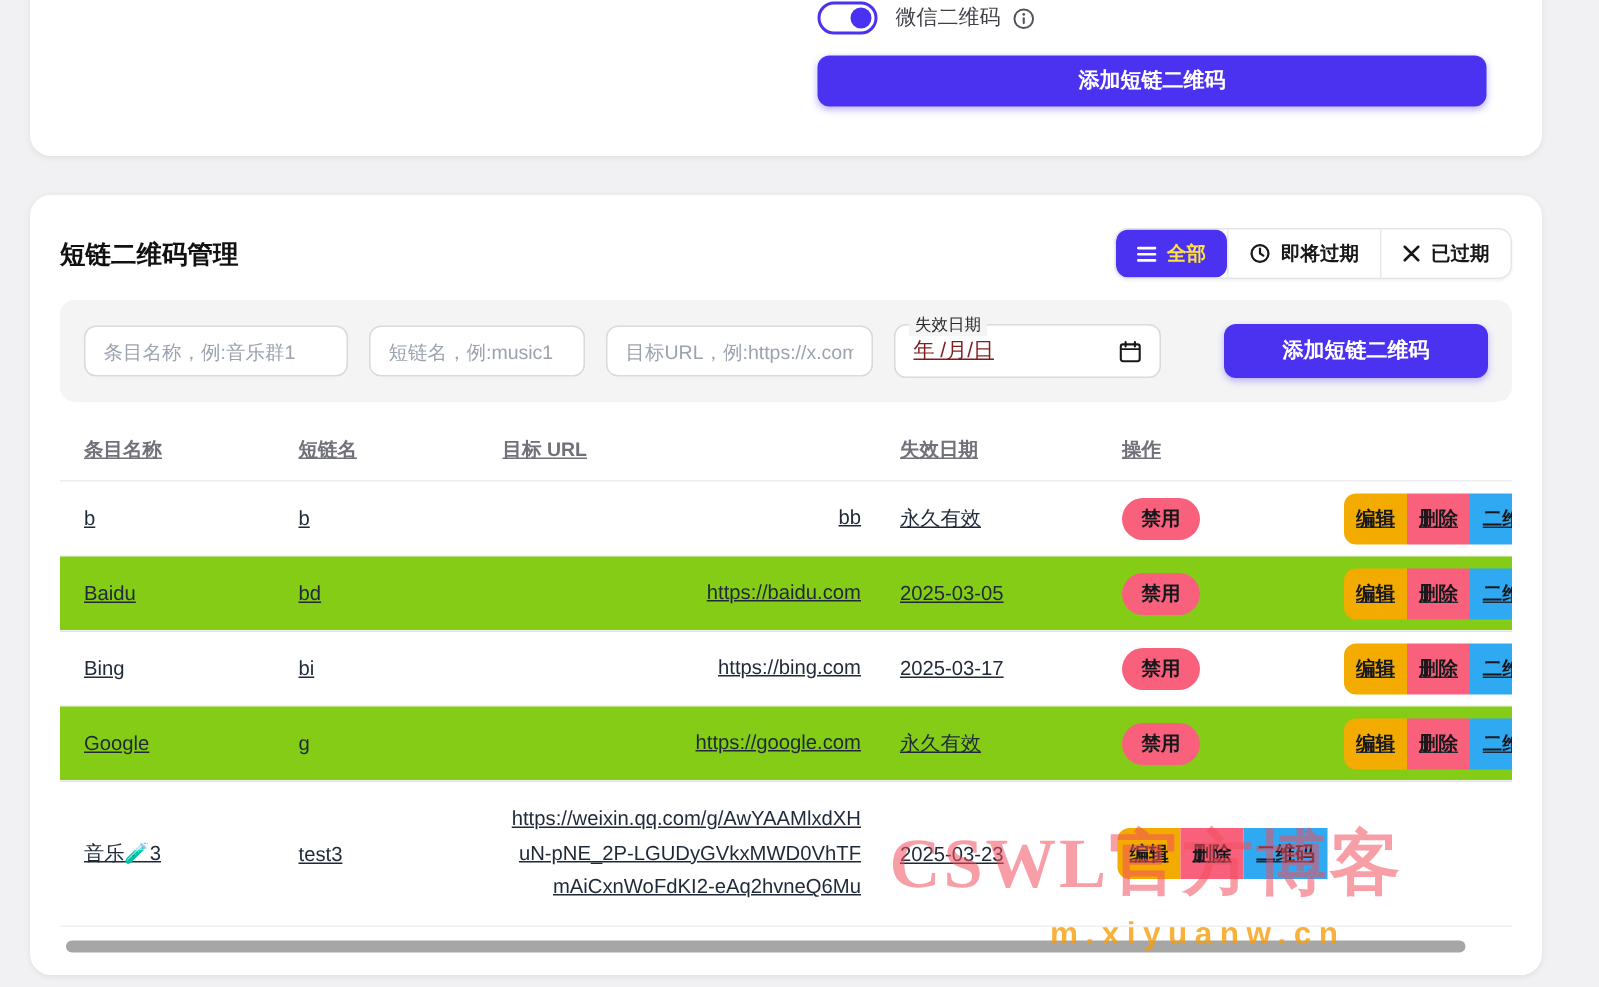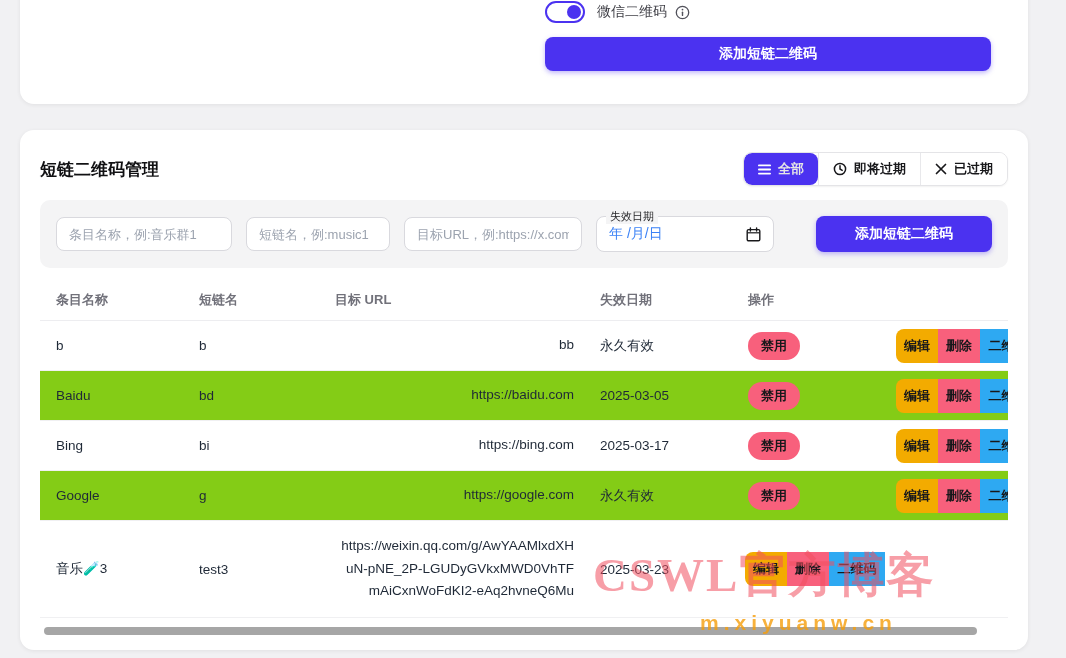--- a/index.html
+++ b/index.html
@@ -48,21 +48,21 @@
     display: flex; border: 1px solid #e4e4e7; border-radius: 9px;
     overflow: hidden; background: #fff; box-shadow: 0 1px 2px rgba(0,0,0,0.06);
   }
   .seg {
     display: flex; align-items: center; gap: 7px;
     padding: 7px 14px; font-size: 13px; font-weight: bold;
     background: #fff; color: #18181b; border: none; border-left: 1px solid #e8e8eb;
     font-family: inherit; cursor: pointer; white-space: nowrap;
   }
   .seg:first-child { border-left: none; }
-  .seg.active { background: #4b32f0; color: #e5e5e5; border-radius: 8px; }
+  .seg.active { background: #4b32f0; color: #fde047; border-radius: 8px; }
   
   .search-panel {
     margin-top: 16px; background: #f4f4f5; border-radius: 10px;
     height: 68px; display: flex; align-items: center; gap: 14px;
     padding: 0 16px; box-sizing: border-box;
   }
   .s-input {
     height: 34px; border: 1px solid #d9d9de; border-radius: 8px;
     background: #fff; font-size: 13px; font-family: inherit;
     padding: 0 12px; color: #18181b; box-sizing: border-box;
@@ -74,37 +74,37 @@
   .date-wrap { position: relative; width: 178px; }
   .date-field {
     height: 36px; border: 1px solid #d9d9de; border-radius: 8px; background: #fff;
     display: flex; align-items: center; justify-content: space-between;
     padding: 0 12px; box-sizing: border-box; cursor: pointer;
   }
   .date-label {
     position: absolute; top: -7px; left: 10px;
     font-size: 11px; color: #27272a; background: #f4f4f5; padding: 0 4px;
   }
-  .date-value { font-size: 14px; color: #3b82f6; }
+  .date-value { font-size: 14px; color: #7f1d1d; text-decoration: underline; }
   .panel-add-btn {
     margin-left: auto; width: 176px; height: 36px;
     background: #4b32f0; color: #fff; border: none; border-radius: 8px;
     font-size: 14px; font-weight: bold; font-family: inherit;
     box-shadow: 0 2px 5px rgba(75,50,240,0.35); cursor: pointer;
   }
   
   .table { margin-top: 12px; width: 968px; overflow: hidden; }
   .t-row {
     display: grid;
     grid-template-columns: 143px 136px 265px 148px 151px 140px;
     align-items: center;
   }
   .t-head { height: 40px; border-bottom: 1px solid #ededf0; }
   .t-head .cell { font-size: 13px; color: #71717a; font-weight: bold; }
-  .cell { padding-left: 16px; font-size: 13.5px; color: #1f2937; box-sizing: border-box; }
+  .cell { padding-left: 16px; font-size: 13.5px; color: #1f2937; box-sizing: border-box; text-decoration: underline; }
   .body-row { height: 49px; border-bottom: 1px solid #f0f0f2; }
   .body-row.alt { background: #84cc16; }
   .body-row.tall { height: 96px; }
   .url-cell { word-break: break-all; line-height: 1.7; padding-right: 10px; text-align: right; }
   .badge {
     display: inline-block; padding: 5px 13px; border-radius: 999px;
     font-size: 13px; font-weight: bold; color: #18181b; cursor: pointer;
   }
   .badge.pink  { background: #f8607c; }
   .badge.green { background: #2dc277; }

